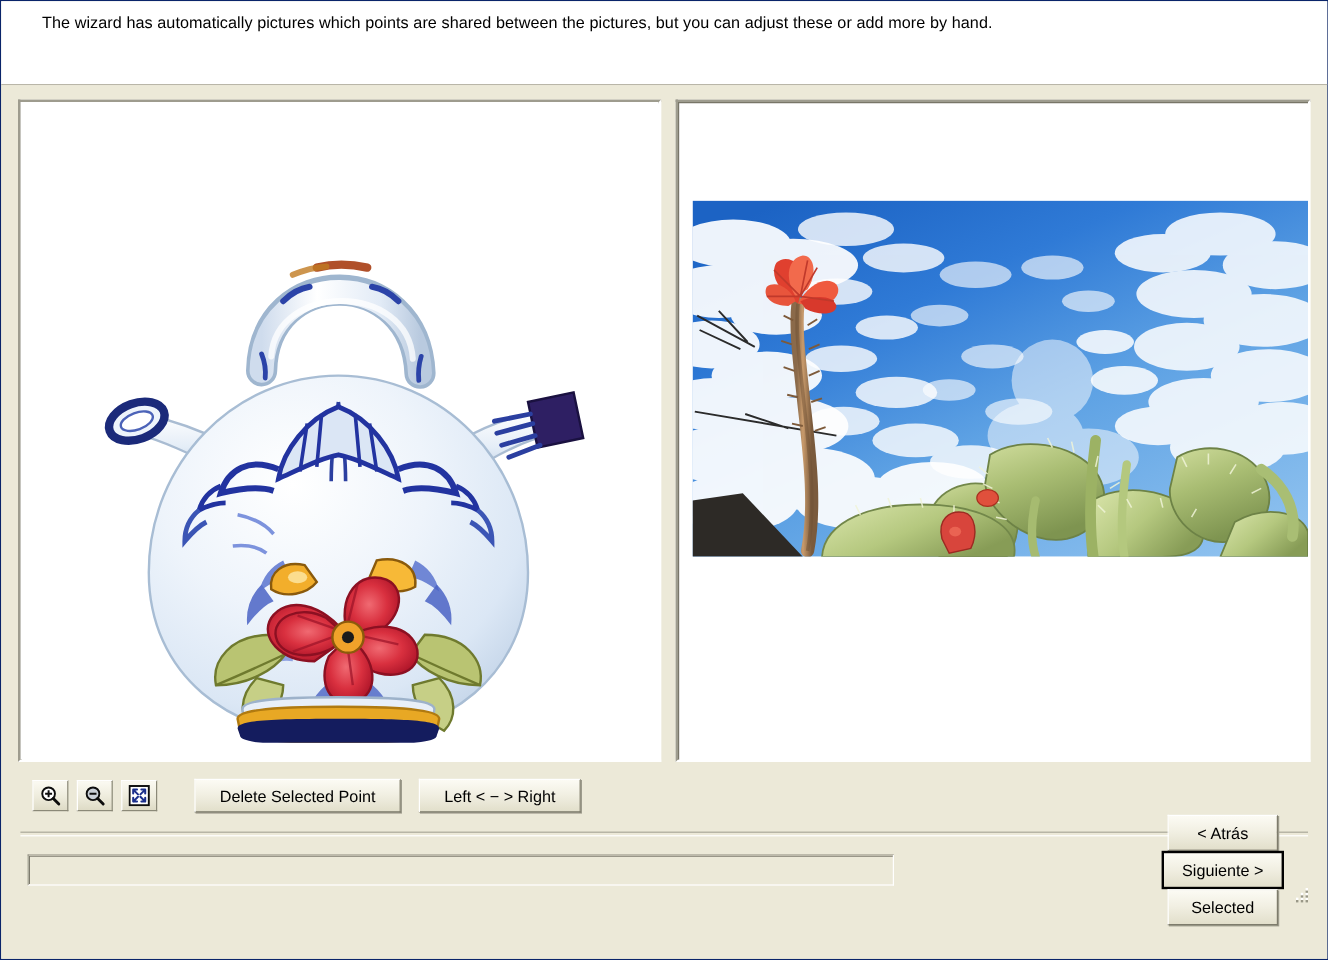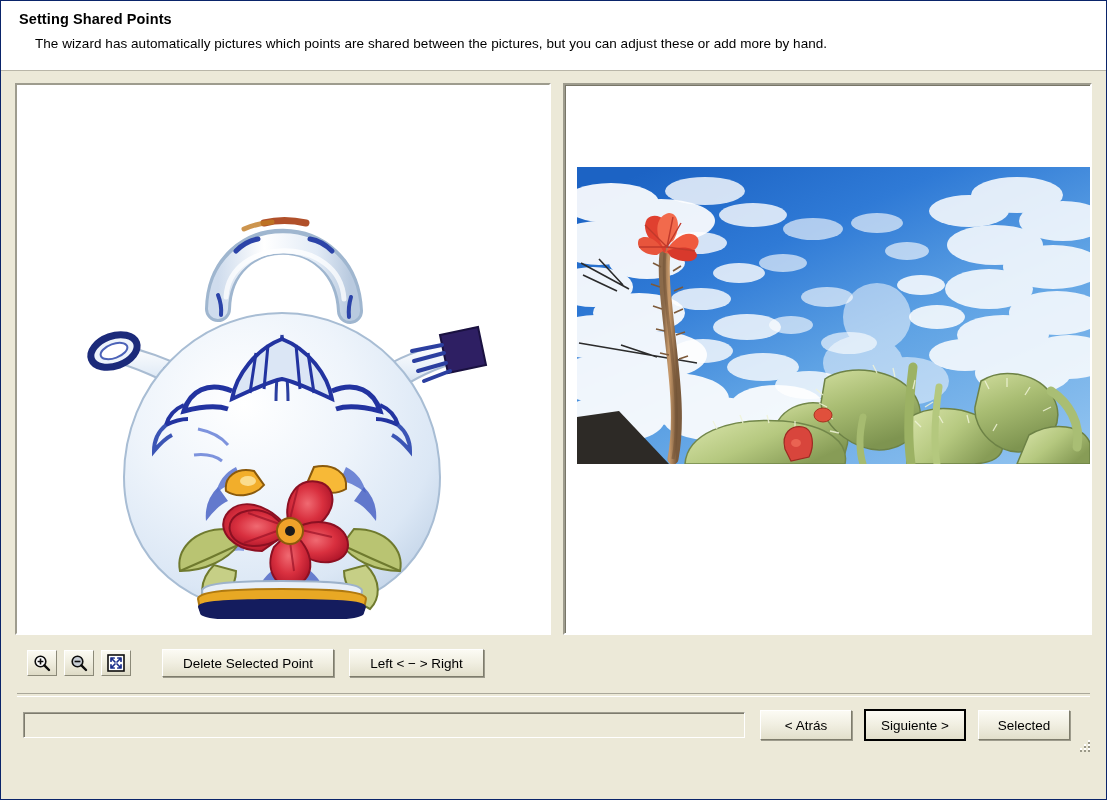--- a/index.html
+++ b/index.html
@@ -155,21 +155,21 @@
     position:relative;
   }
   .progress{
     flex:0 0 722px;height:26px;
     background:#ece9d8;
     border:1px solid;
     border-color:#9e9c8e #ffffff #ffffff #9e9c8e;
     box-shadow:inset 1px 1px 0 #7d7b6d;
     box-sizing:border-box;
   }
-  .navbtns{margin-left:auto;display:flex;align-items:center;gap:12px;padding-right:12px;}
+  .navbtns{margin-left:auto;display:flex;align-items:center;padding-right:12px;flex-direction:column;}
   .navbtn{
     width:92px;height:30px;
     background:linear-gradient(to bottom,#fcfbf4 0%,#f1efe2 48%,#e2dfcb 100%);
     border:1px solid;
     border-color:#ffffff #7e7c6c #7e7c6c #ffffff;
     box-shadow:1px 1px 0 #9d9b8c;
     box-sizing:border-box;
     font-size:13.5px;color:#000;cursor:pointer;
     display:flex;align-items:center;justify-content:center;
     font-family:"Liberation Sans",sans-serif;
@@ -186,21 +186,20 @@
   .grip i{position:absolute;width:2px;height:2px;background:#9a9888;}
   .grip i.w{background:#ffffff;}
 </style>
 </head>
 <body>
 
 <div class="window">
 
 
   <div class="header">
-    <div class="header-title">Setting Shared Points</div>
     <div class="header-sub">The wizard has automatically pictures which points are shared between the pictures, but you can adjust these or add more by hand.</div>
   </div>
 
   <div class="body">
 
     <div class="panels">
 
       <div class="panel left">
         <div class="jug-wrap">
           <svg class="jug-svg" width="430" height="520" viewBox="0 0 430 520">

